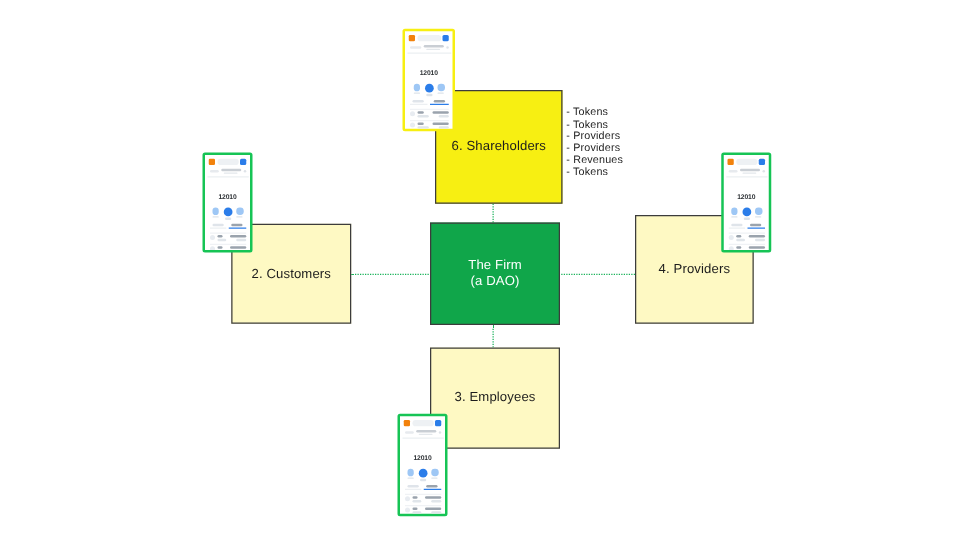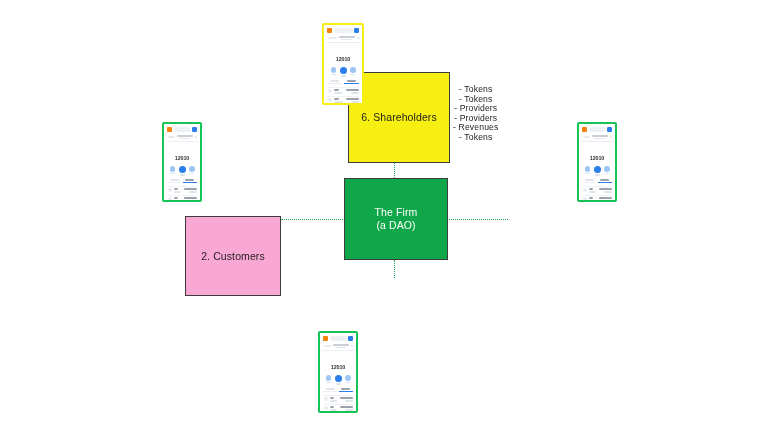--- a/index.html
+++ b/index.html
@@ -46,22 +46,21 @@
   .node.firm {
     background: #10a64a;
   }
   .node.firm .node-label {
     color: #ffffff;
   }
   .node.shareholders {
     background: #f7ef12;
   }
   .node.grey {
-    background: #f9a8d4;
-    margin-top: 37px;
+    background: #fef9c3;
   }
 
   
   .conn {
     position: absolute;
     z-index: 1;
   }
   .conn.h {
     height: 0;
     border-top: 1.4px dotted #19b25a;
@@ -307,23 +306,29 @@
 
   <div class="node firm" style="left:344px; top:178px; width:104px; height:82px;">
     <span class="node-label">The Firm
 (a DAO)</span>
   </div>
 
   <div class="node grey" style="left:185px; top:179px; width:96px; height:80px;">
     <span class="node-label">2. Customers</span>
   </div>
 
-
-
-  <div class="bullets" style="left:453px; top:85px;text-align:center;">
+  <div class="node grey" style="left:344px; top:278px; width:104px; height:81px;">
+    <span class="node-label">3. Employees</span>
+  </div>
+
+  <div class="node grey" style="left:508px; top:172px; width:95px; height:87px;">
+    <span class="node-label">4. Providers</span>
+  </div>
+
+  <div class="bullets" style="left:453px; top:85px;">
     <span class="bullet-line">- Tokens</span>
     <span class="bullet-line">- Tokens</span>
     <span class="bullet-line">- Providers</span>
     <span class="bullet-line">- Providers</span>
     <span class="bullet-line">- Revenues</span>
     <span class="bullet-line">- Tokens</span>
   </div>
 
   <div class="phone accent-yellow" style="left:322px; top:23px; width:42px; height:82px;">
     <div class="ph-header">

